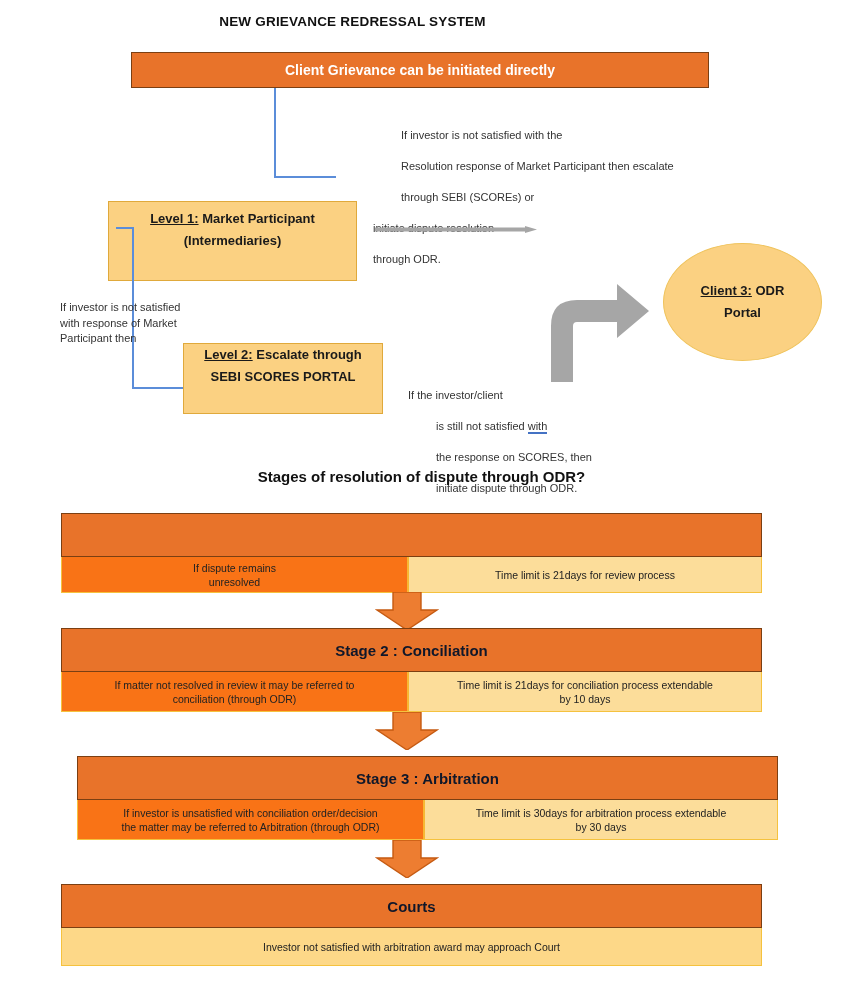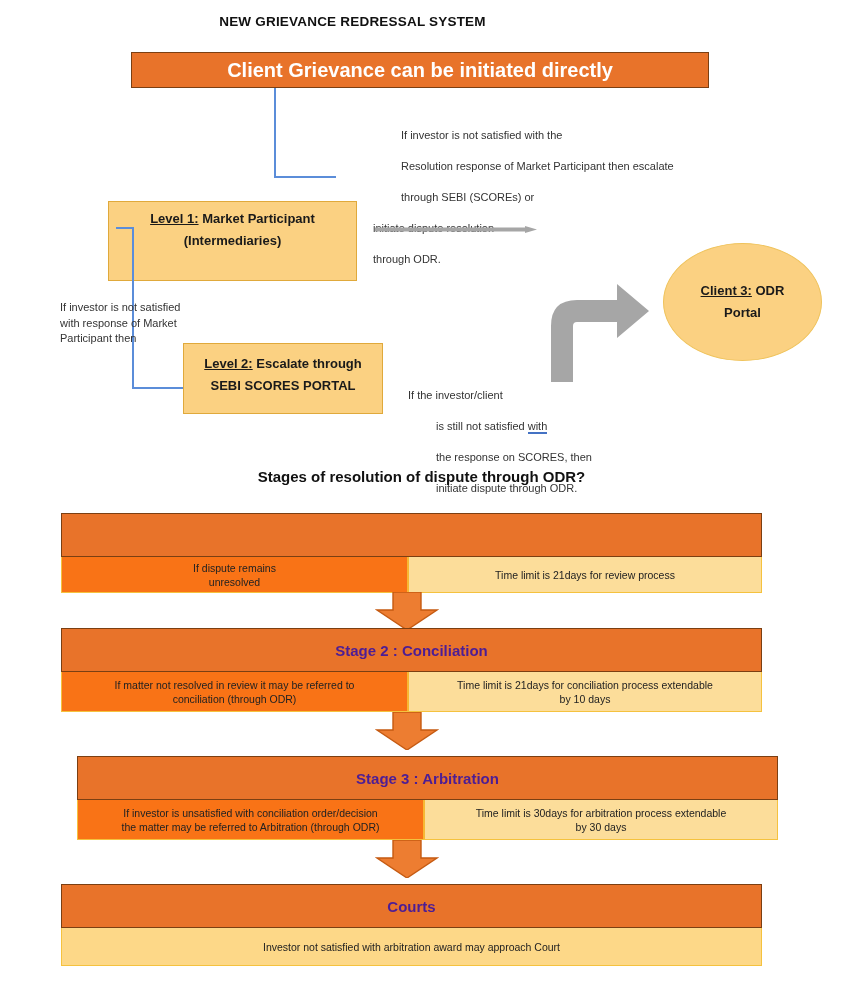--- a/index.html
+++ b/index.html
@@ -19,21 +19,21 @@
     left:0;top:14px;width:705px;
     text-align:center;
     font-size:13.5px;font-weight:bold;letter-spacing:.2px;
     color:#111;
   }
   #client-grievance-banner{
     left:131px;top:52px;width:578px;height:36px;
     background:#E8732A;
     border:1px solid #7B3F12;
     color:#ffffff;
-    font-size:20px;font-weight:bold;
+    font-size:14px;font-weight:bold;
     display:flex;align-items:center;justify-content:center;
     box-sizing:border-box;
   }
 
   .note{
     font-size:11px;line-height:15.5px;color:#333;
     white-space:pre-line;
   }
   #escalation-note{left:373px;top:112px;width:370px;}
   #escalation-note .indent{padding-left:28px;display:block;}
@@ -44,21 +44,21 @@
 
   
   .level-box{
     background:#FBD182;
     border:1px solid #E0A93B;
     box-sizing:border-box;
     text-align:center;
     font-size:13px;font-weight:bold;color:#1a1a1a;
   }
   #level1-box{left:108px;top:201px;width:249px;height:80px;padding-top:6px;line-height:22px;}
-  #level2-box{left:183px;top:343px;width:200px;height:71px;padding-top:9px;line-height:22px;}
+  #level2-box{left:183px;top:343px;width:200px;height:71px;line-height:22px;}
   .lvl-label{text-decoration:underline;font-weight:bold;}
 
   #level3-ellipse{
     left:663px;top:243px;width:157px;height:116px;
     background:#FBD182;
     border:1px solid #EFC35C;
     border-radius:50%;
     display:flex;align-items:center;justify-content:center;
     text-align:center;
     font-size:13px;font-weight:bold;line-height:22px;color:#1a1a1a;
@@ -78,21 +78,21 @@
   
   #stages-title{
     left:0;top:468px;width:843px;text-align:center;
     font-size:15px;font-weight:bold;color:#111;
   }
   .stage-block{left:61px;width:701px;}
   .stage-header{
     background:#E8732A;
     border:1px solid #7B3F12;
     box-sizing:border-box;
-    color:#4c1d95;
+    color:#0f172a;
     font-size:15px;font-weight:bold;
     height:44px;
     display:flex;align-items:center;justify-content:center;
   }
   .stage-body{
     display:flex;
     border:1px solid #F5C23E;
     border-top:none;
     box-sizing:border-box;
     height:36px;

